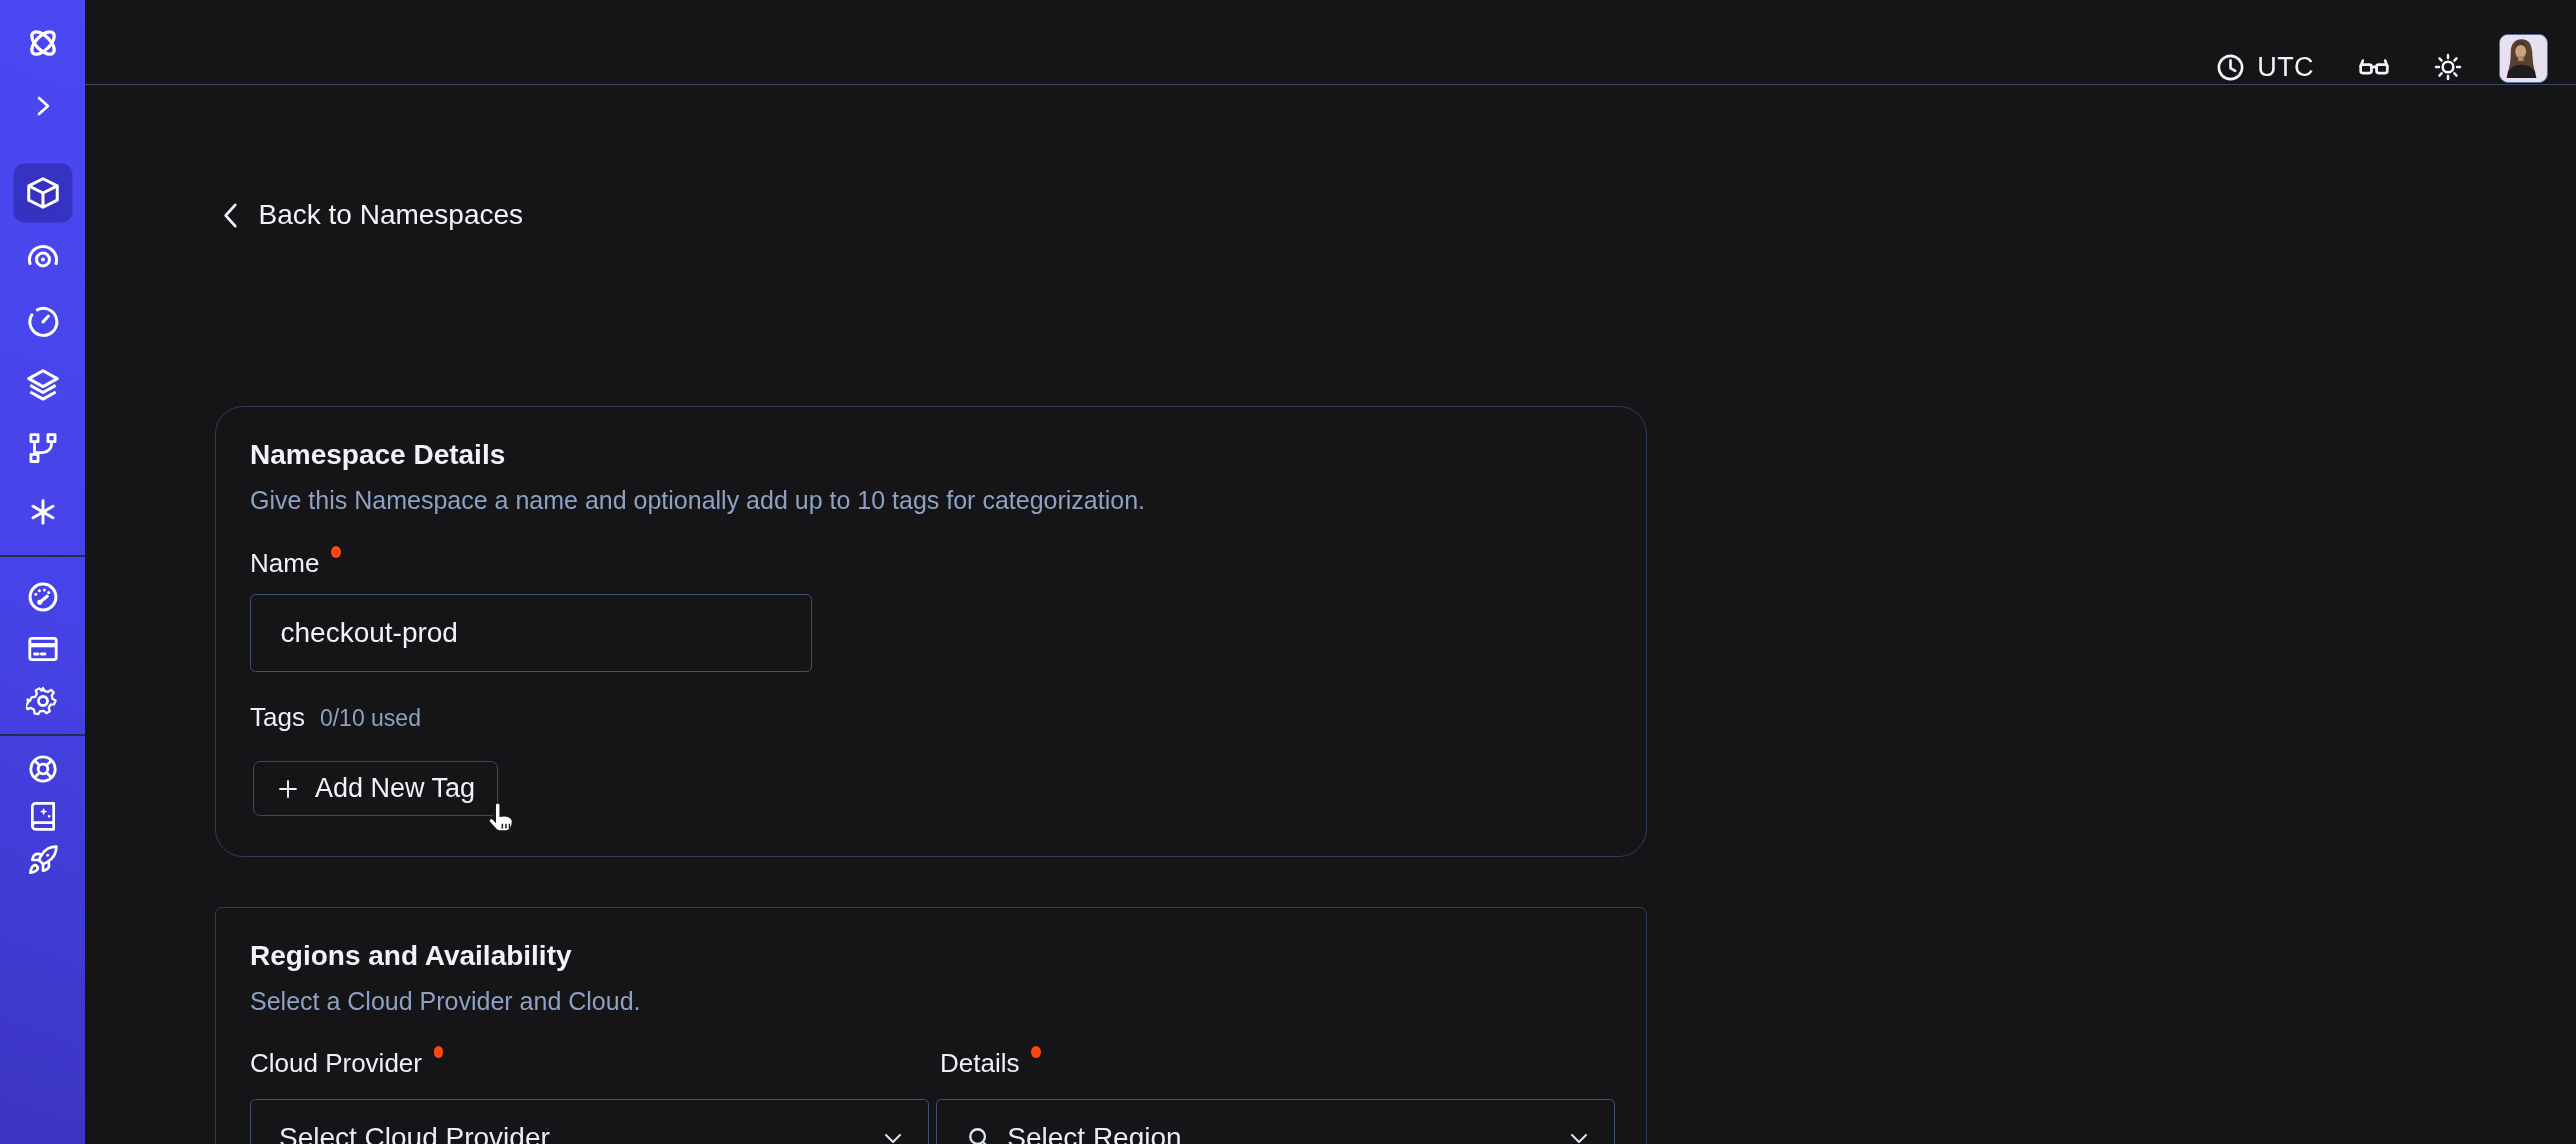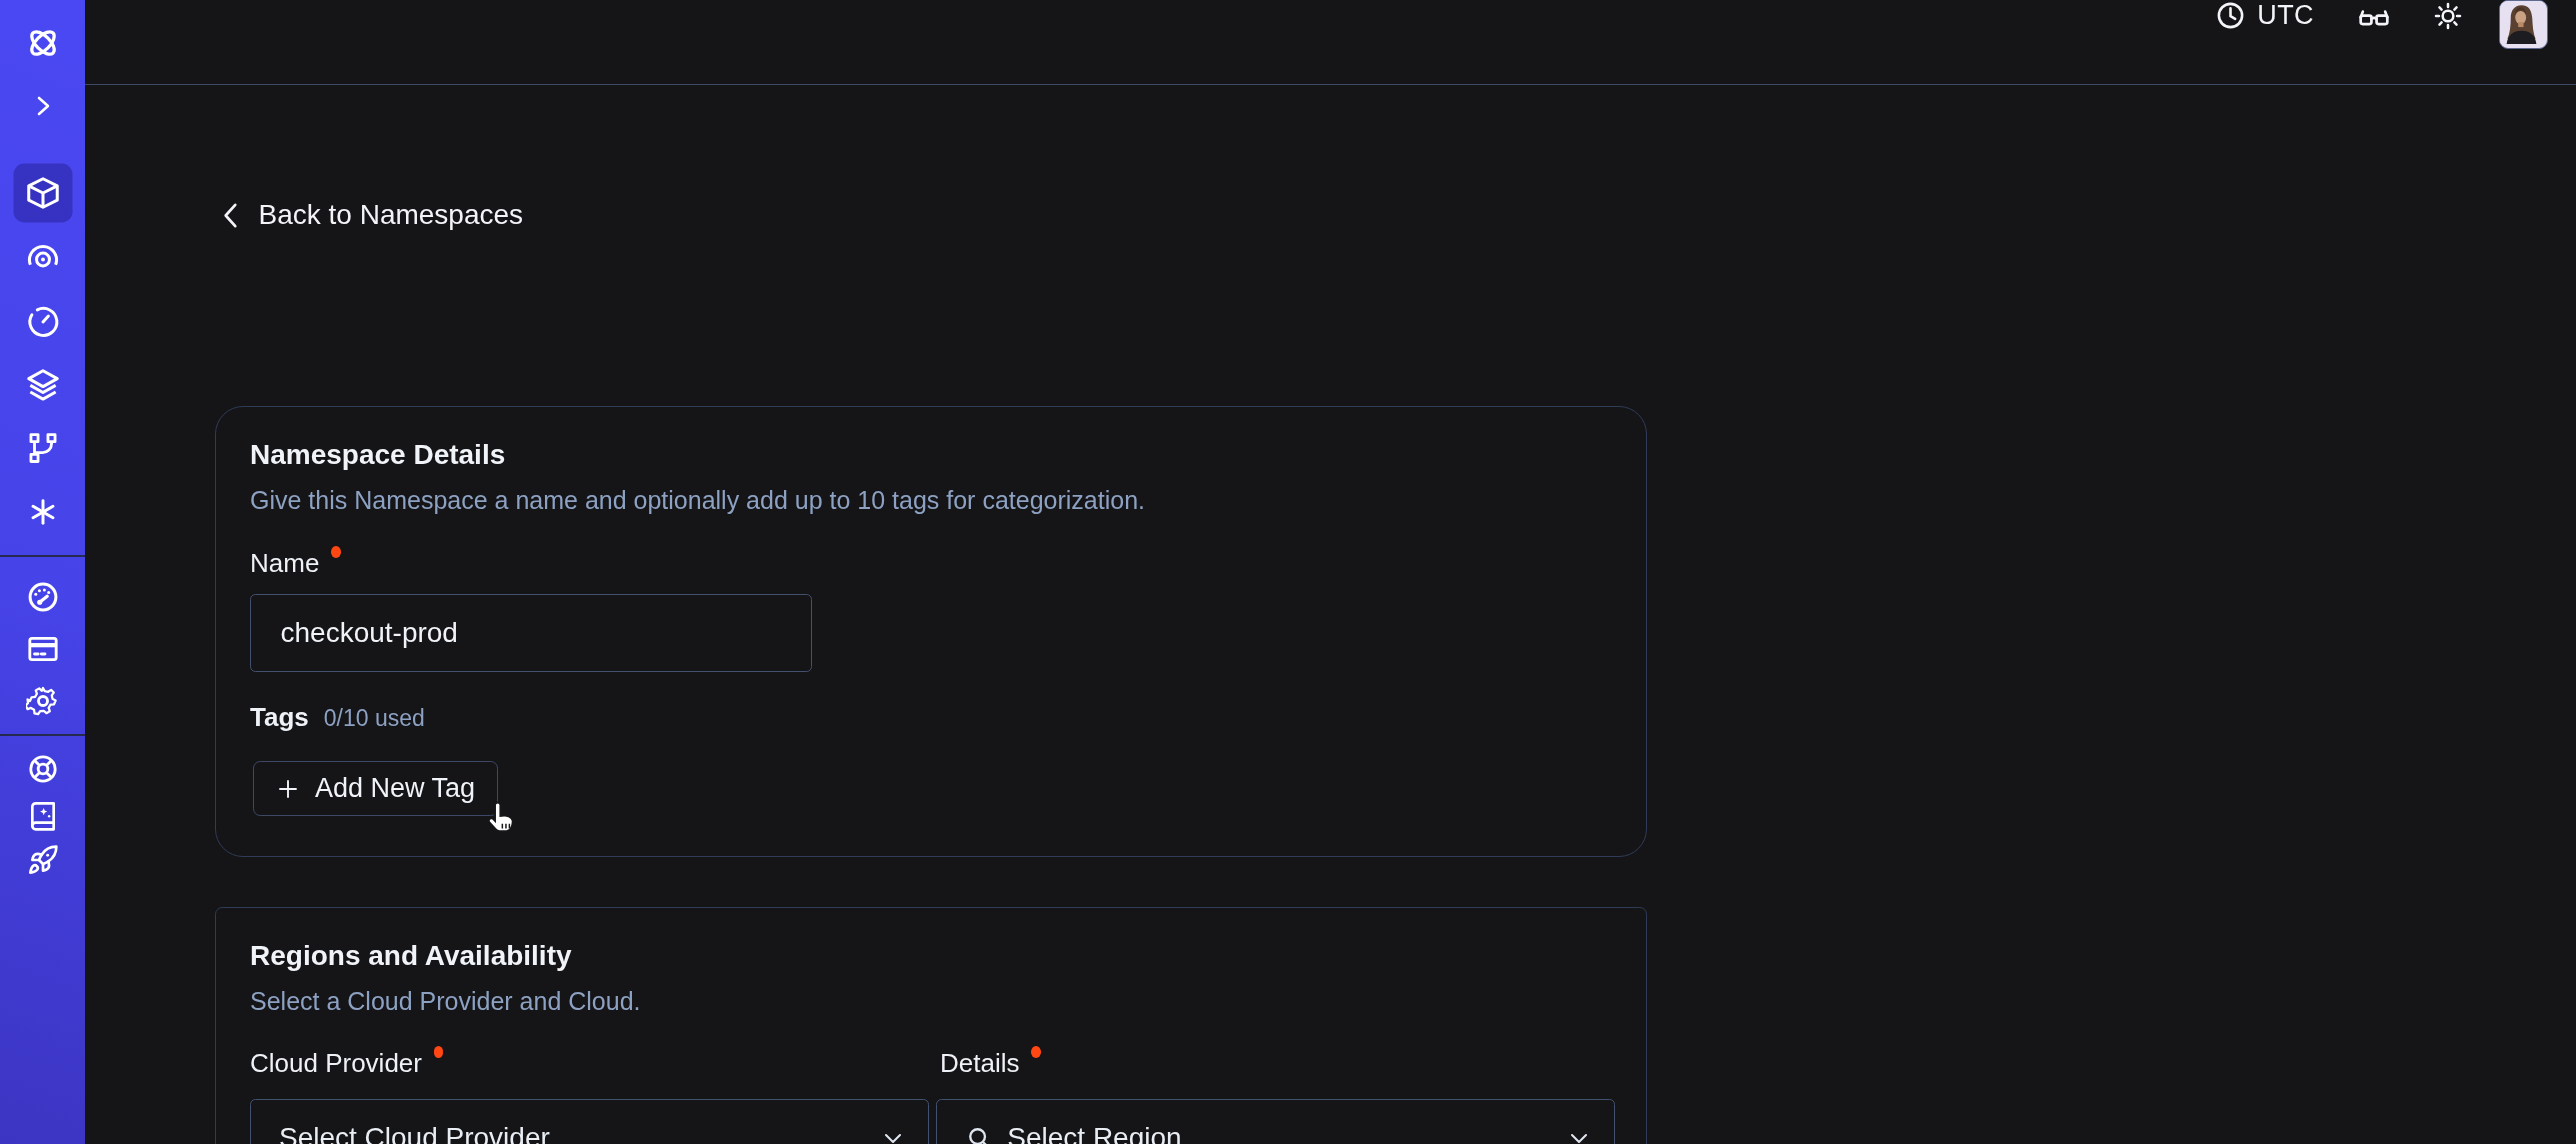--- a/index.html
+++ b/index.html
@@ -15,21 +15,21 @@
   }
   .snav{position:absolute;left:50%;transform:translate(-50%,-50%);display:flex;align-items:center;justify-content:center;color:#fff;}
   .snav svg{display:block;}
   .sel-bg{position:absolute;left:50%;top:193px;transform:translate(-50%,-50%);width:59px;height:59px;border-radius:10.7px;background:rgba(12,8,90,.30);}
   .sdiv{position:absolute;left:0;width:85px;height:1.8px;background:#262a4e;}
   
   .header{
     position:absolute;left:85px;top:0;right:0;height:85px;background:#151518;
     border-bottom:1.8px solid #3d4a66;box-sizing:border-box;z-index:4;
   }
-  .header-right{position:absolute;right:28px;top:0;height:83px;display:flex;align-items:flex-start;}
+  .header-right{position:absolute;right:28px;top:0;height:83px;display:flex;align-items:flex-end;}
   .tz-group{display:flex;align-items:center;gap:11.6px;}
   .tz-label{font-size:27px;font-weight:500;letter-spacing:0.4px;color:#f2f4f8;}
   .hicon{display:flex;align-items:center;justify-content:center;color:#f2f4f8;}
   .glasses{margin-left:43px;}
   .sun{margin-left:41px;}
   .avatar{margin-left:35px;width:47px;height:47px;border-radius:9px;border:1.8px solid #5d6a92;overflow:hidden;background:#e6e0f1;}
   .avatar svg{display:block;}
   
   .back-link{position:absolute;left:220px;top:199px;display:flex;align-items:center;gap:17px;font-size:28px;color:#f2f4f8;cursor:pointer;}
   .page-title{position:absolute;left:213px;top:295px;font-size:49px;font-weight:700;letter-spacing:-0.4px;color:#f4f6fa;}
@@ -39,21 +39,21 @@
   .card h2{position:absolute;left:34px;top:32px;margin:0;font-size:28px;font-weight:600;color:#f0f3f8;}
   .card .subtitle{position:absolute;left:34px;top:79px;font-size:25px;color:#8da1c2;}
   .label-row{position:absolute;display:flex;align-items:flex-start;gap:11.6px;font-size:26px;font-weight:500;color:#eef1f6;}
   .req-dot{width:9.8px;height:11.6px;border-radius:50%;background:#ff4713;margin-top:-1.8px;}
   .text-input{
     position:absolute;left:34px;top:187px;width:562px;height:78px;box-sizing:border-box;
     background:transparent;border:1.8px solid #42516f;border-radius:5.4px;color:#f0f3f8;
     font-family:"Liberation Sans",sans-serif;font-size:28px;padding:0 0 0 29.5px;outline:none;
   }
   .tags-row{position:absolute;left:34px;top:295px;display:flex;align-items:baseline;gap:15px;}
-  .tags-label{font-size:26px;font-weight:700;color:#eef1f6;}
+  .tags-label{font-size:26px;font-weight:400;color:#eef1f6;}
   .tags-usage{font-size:23px;color:#8da1c2;}
   .add-tag-btn{
     position:absolute;left:37px;top:354px;width:245px;height:55px;box-sizing:border-box;
     border:1.8px solid #3c4a68;border-radius:7.2px;background:transparent;color:#f0f3f8;
     display:flex;align-items:center;justify-content:center;gap:15px;font-size:27px;font-weight:500;cursor:pointer;
   }
   .select-box{
     position:absolute;top:191px;width:679px;height:78px;box-sizing:border-box;
     border:1.8px solid #42516f;border-radius:5.4px;display:flex;align-items:center;
     padding:0 23px 0 28px;font-size:28px;color:#e9edf4;cursor:pointer;background:transparent;

